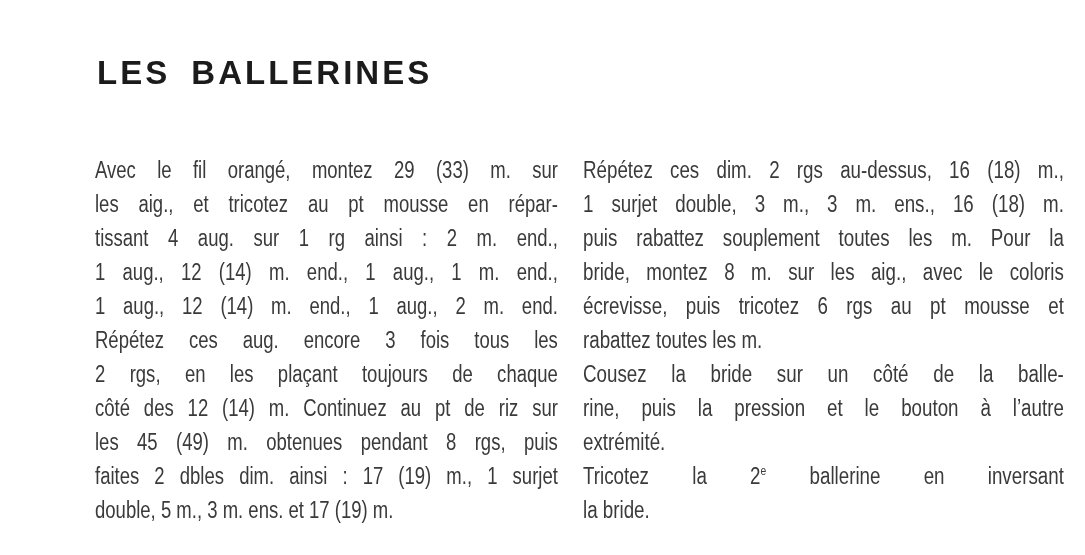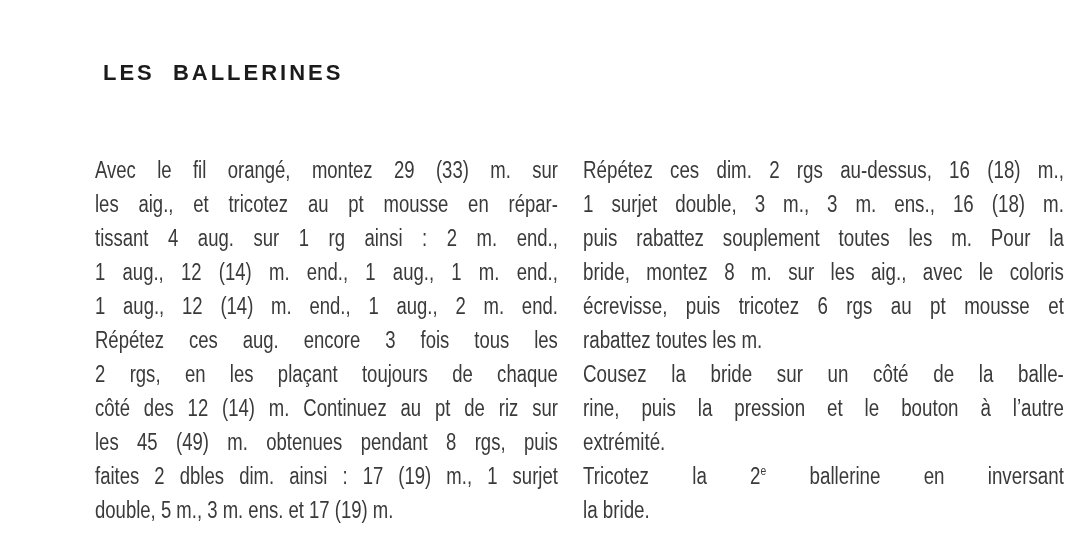--- a/index.html
+++ b/index.html
@@ -11,24 +11,24 @@
     position: relative;
     width: 1085px;
     height: 555px;
     background: #ffffff;
     overflow: hidden;
     font-family: "Liberation Sans", sans-serif;
     color: #3a3a3a;
   }
   .title {
     position: absolute;
-    left: 103px;
+    left: 97px;
     top: 57px;
     margin: 0;
-    font-size: 22px;
+    font-size: 33px;
     line-height: 32px;
     font-weight: 700;
     letter-spacing: 3px;
     word-spacing: 9px;
     color: #1b1b1b;
     white-space: nowrap;
   }
   .col {
     position: absolute;
     top: 153px;

